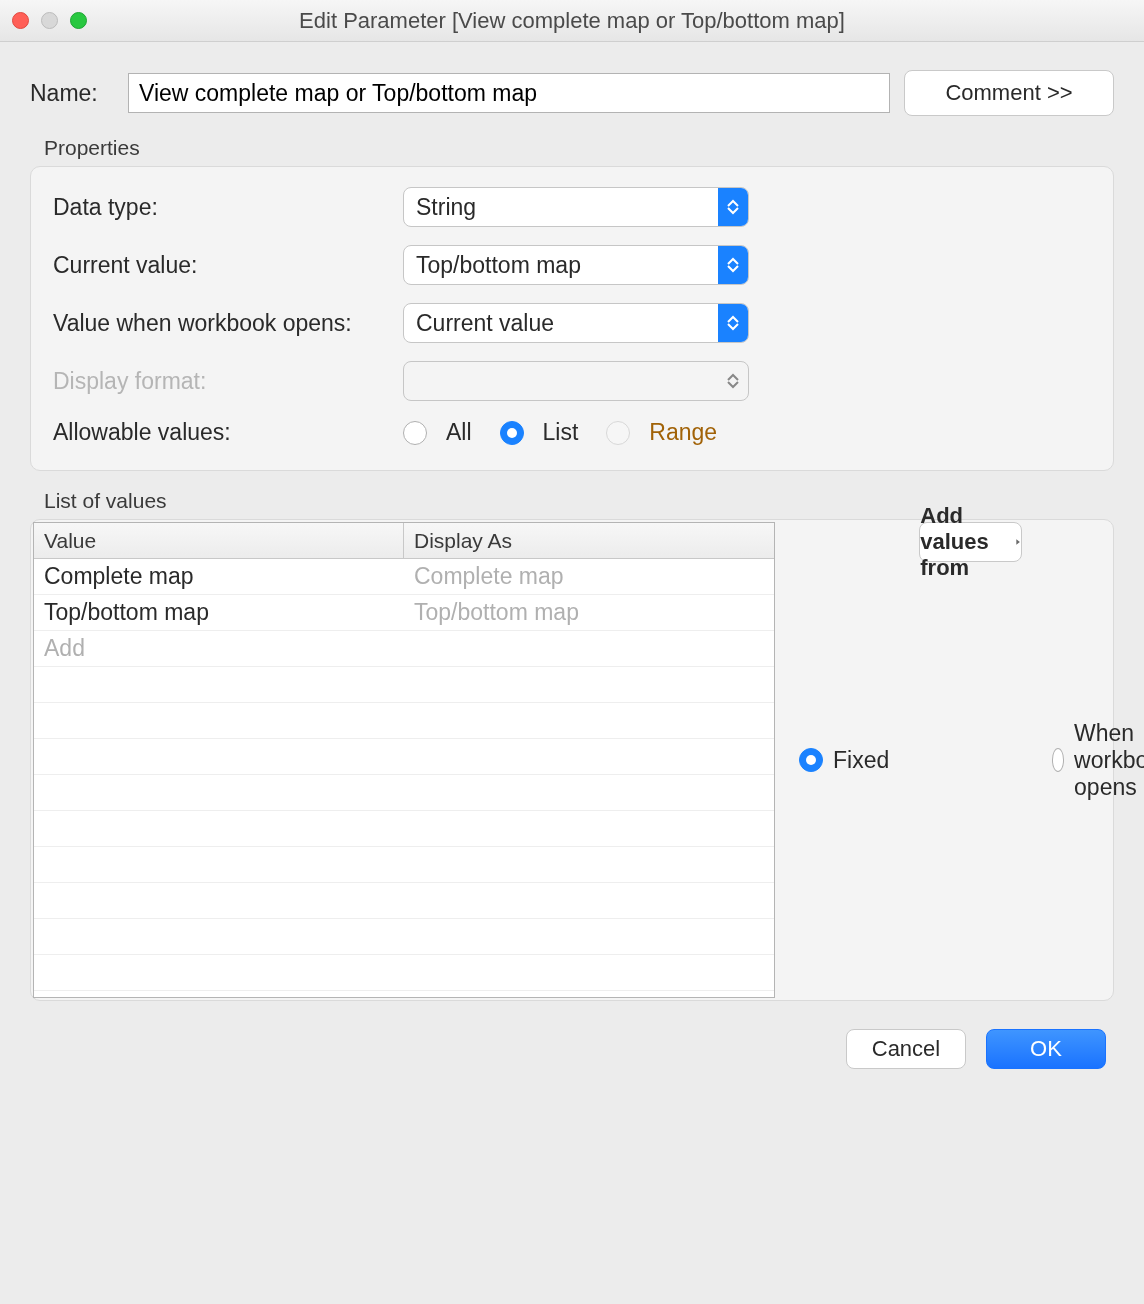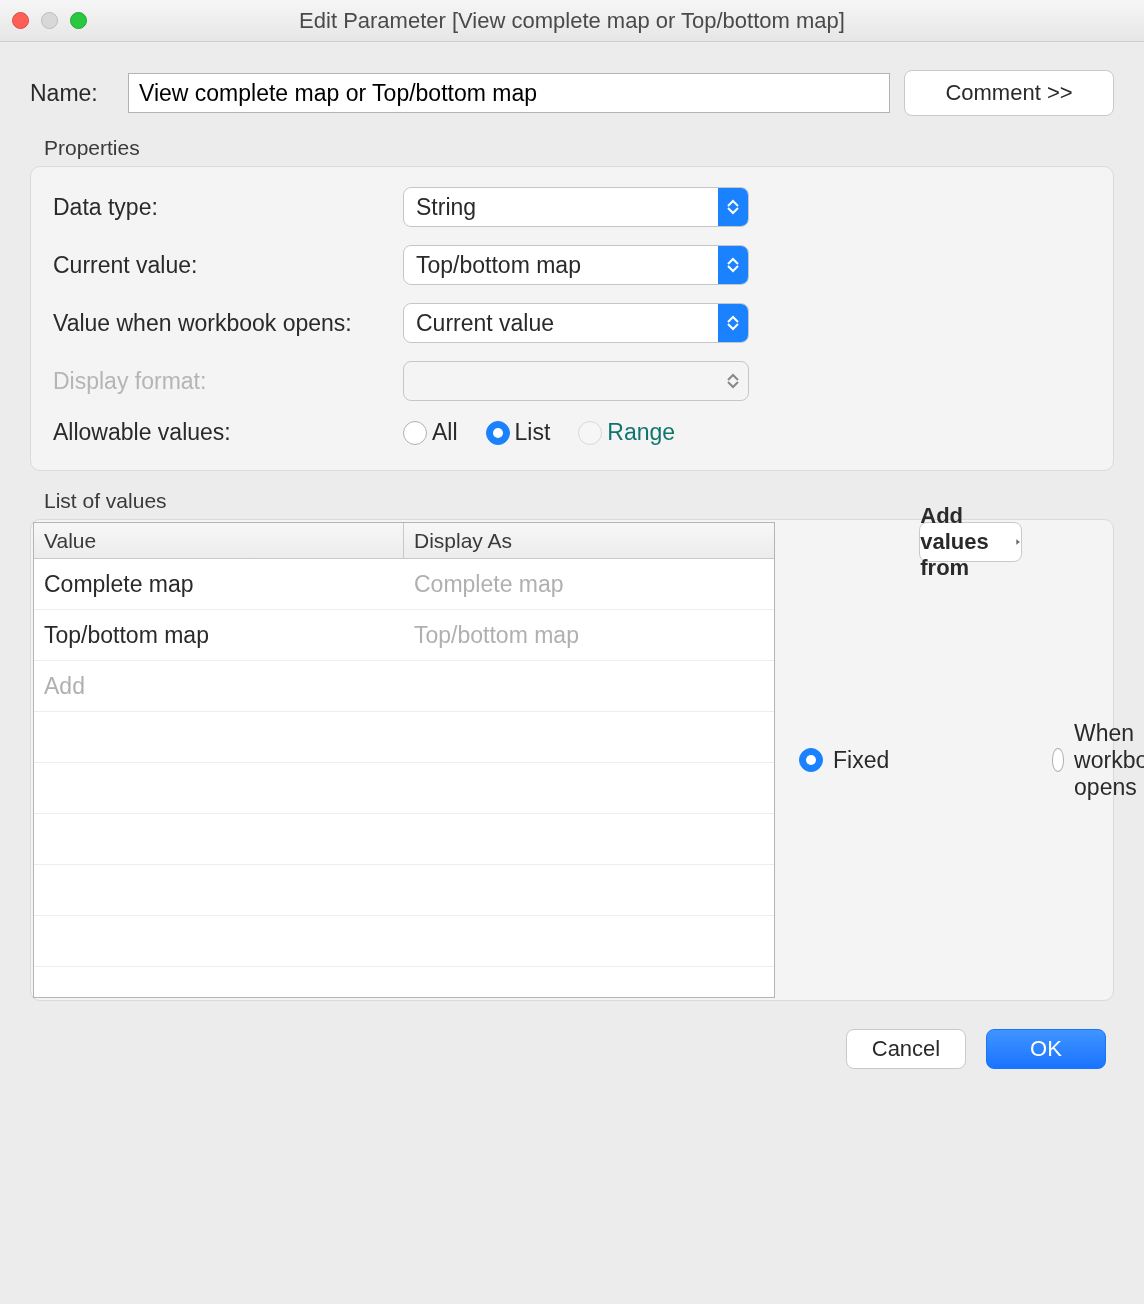--- a/index.html
+++ b/index.html
@@ -76,22 +76,22 @@
     width: 30px; background:#1a82ff;
     display:flex; flex-direction:column; align-items:center; justify-content:center;
     color:#fff;
   }
   .mac-select .sel-arrows svg { display:block; }
   .mac-select.disabled { background:#f4f4f4; }
   .mac-select.disabled .sel-arrows { background:transparent; color:#888; }
   .mac-select.disabled .sel-text { color:#aaa; }
 
   .radio-row { display:flex; gap: 28px; align-items:center;}
-  .radio-opt { display:flex; align-items:center; gap:5px; font-size:23px; cursor:pointer;}
-  .radio-opt.disabled { color:#0f766e; cursor:default;justify-content:center;}
+  .radio-opt { display:flex; align-items:center; gap:19px; font-size:23px; cursor:pointer;}
+  .radio-opt.disabled { color:#a16207; cursor:default;justify-content:center;}
   .radio-circle {
     width:24px; height:24px; border-radius:50%;
     border:1px solid #b0b0b0; background:#fff;
     display:flex; align-items:center; justify-content:center;
   }
   .radio-circle.checked { background:#1a82ff; border-color:#1a82ff; }
   .radio-circle.checked::after { content:""; width:10px; height:10px; border-radius:50%; background:#fff; }
   .radio-circle.disabled { border-color:#d8d8d8; background:#f6f6f6;}
 
   
@@ -99,21 +99,21 @@
   .list-table-wrap {
     flex:1; border:1px solid #b4b4b4; background:#fff;
     display:flex; flex-direction:column;
     height: 476px;
   }
   .tbl-head { display:flex; background:linear-gradient(#f7f7f7,#ececec); border-bottom:1px solid #c8c8c8; height:36px;}
   .tbl-head .th { padding:4px 10px; font-size:21px; color:#3a3a3a; display:flex; align-items:center;}
   .th.col1 { width: 50%; border-right:1px solid #c8c8c8;}
   .th.col2 { width: 50%; }
   .tbl-body { flex:1; overflow:auto;}
-  .tbl-row { display:flex; height:51px; border-bottom:1px solid #eee; align-items:center;}
+  .tbl-row { display:flex; height:36px; border-bottom:1px solid #eee; align-items:center;}
   .td { padding: 2px 10px; font-size:23px; }
   .td.col1 { width:50%; }
   .td.col2 { width:50%; color:#b0b0b0; }
   .tbl-row.addrow .td { color:#b0b0b0; }
 
   .list-side { width: 312px; display:flex; flex-direction:row; gap: 30px;}
   .pill-btn {
     height:40px; background:#fff; border:1px solid #c9c9c9; border-radius:8px;
     display:flex; align-items:center; justify-content:center; gap:18px;
     font-size:22px; cursor:pointer;font-weight:bold;

